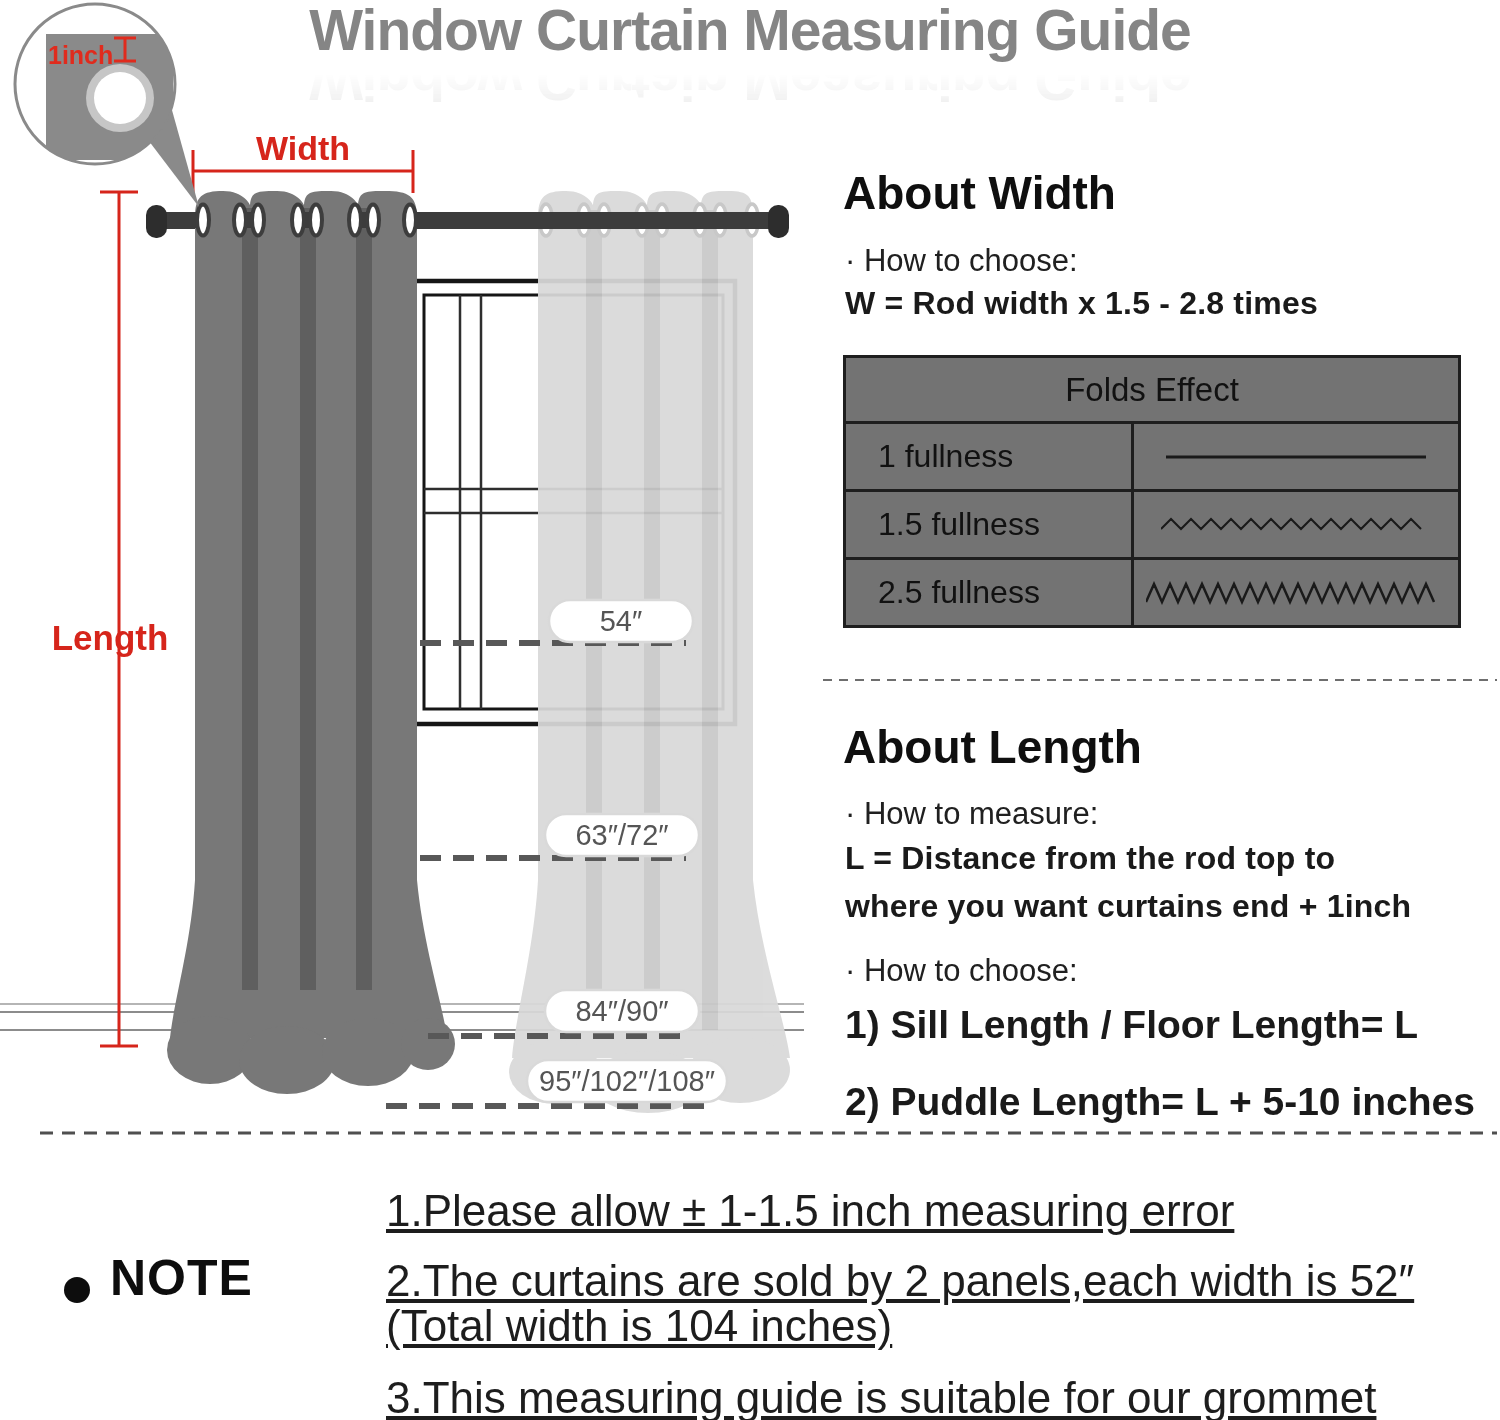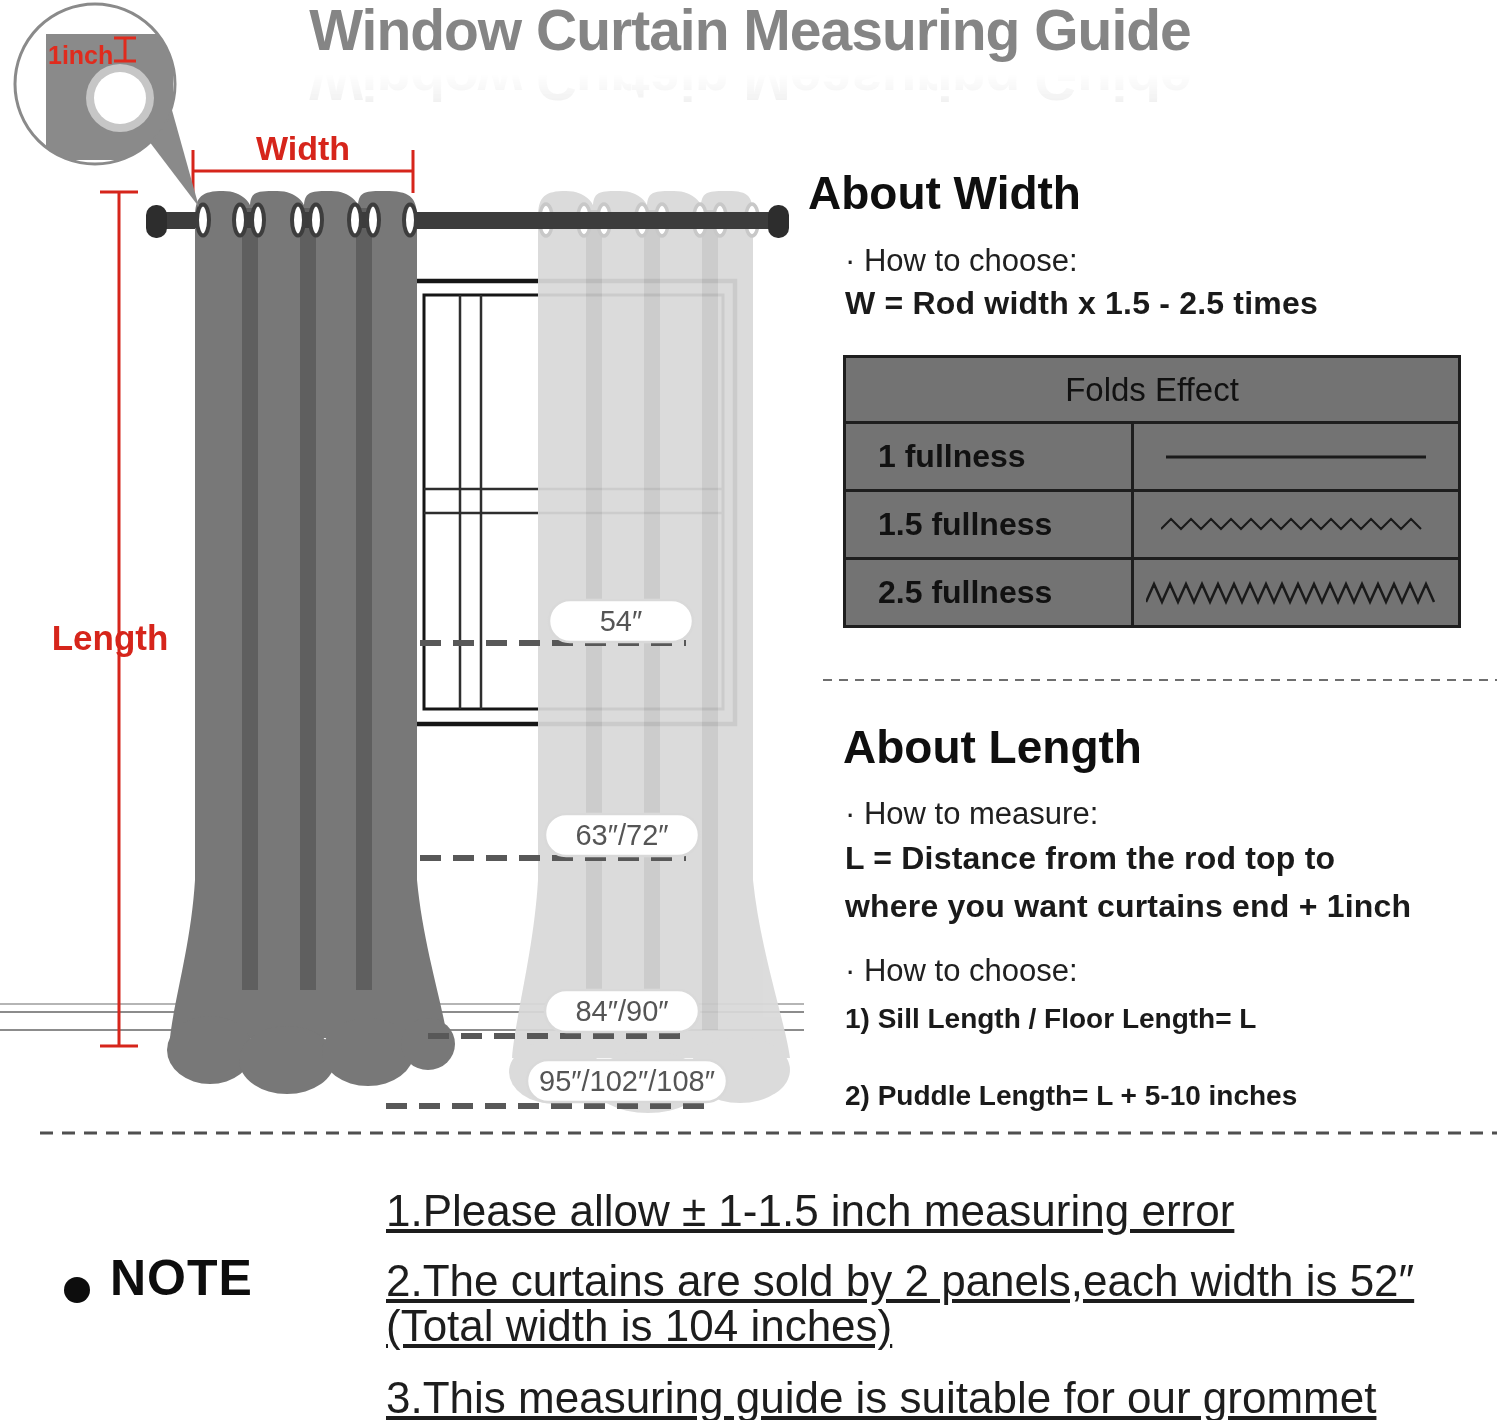--- a/index.html
+++ b/index.html
@@ -18,29 +18,29 @@
     font-size:57px; font-weight:bold; color:#9a9a9a; letter-spacing:-1px;
     transform:scaleY(-1); margin-top:-8px; opacity:.30;
     -webkit-mask-image:linear-gradient(to bottom, rgba(0,0,0,.55) 0%, rgba(0,0,0,0) 60%);
             mask-image:linear-gradient(to bottom, rgba(0,0,0,.55) 0%, rgba(0,0,0,0) 60%);
   }
 
   
   .section-heading { font-size:46px; font-weight:bold; color:#0f0f0f; }
   .bullet-line     { font-size:31px; color:#202020; }
   .formula         { font-size:32px; font-weight:bold; color:#1a1a1a; letter-spacing:.2px; }
-  .option-line     { font-size:28px; font-weight:bold; color:#1a1a1a; }
+  .option-line     { font-size:39px; font-weight:bold; color:#1a1a1a; }
 
   
   .folds-table { left:843px; top:355px; width:612px; border:3px solid #1e1e1e; background:#737373; }
   .ft-header {
     height:63px; border-bottom:3px solid #1e1e1e; display:flex;
     align-items:center; justify-content:center; font-size:33px; color:#111;
   }
-  .ft-row { height:65px; display:flex; border-bottom:3px solid #1e1e1e;font-weight:bold; }
+  .ft-row { height:65px; display:flex; border-bottom:3px solid #1e1e1e; }
   .ft-row:last-child { border-bottom:none; }
   .ft-label {
     width:253px; padding-left:32px; border-right:3px solid #1e1e1e;
     display:flex; align-items:center; font-size:32px; color:#111; flex:none;
   }
   .ft-effect { flex:1; display:flex; align-items:center; justify-content:center; }
 
   
   .note-bullet { left:64px; top:1277px; width:26px; height:26px; border-radius:50%; background:#0d0d0d; }
   .note-heading { left:110px; top:1249px; font-size:50px; font-weight:bold; color:#0d0d0d; letter-spacing:1px; }
@@ -190,23 +190,23 @@
       <rect x="527" y="1060" width="200" height="42" rx="21" fill="#ffffff" stroke="#d9d9d9" stroke-width="2.5"></rect>
       <text x="627" y="1091" text-anchor="middle" font-size="29" fill="#555555">95″/102″/108″</text>
     </g>
   </svg>
 
   <div class="abs title-wrap">
     <div class="title-main">Window Curtain Measuring Guide</div>
     <div class="title-reflection">Window Curtain Measuring Guide</div>
   </div>
 
-  <div class="abs section-heading" style="left:808px; top:166px;">About Width</div>
+  <div class="abs section-heading" style="left:843px; top:166px;">About Width</div>
   <div class="abs bullet-line" style="left:845px; top:243px;">· How to choose:</div>
-  <div class="abs formula" style="left:845px; top:285px;">W = Rod width x 1.5 - 2.5 times</div>
+  <div class="abs formula" style="left:845px; top:285px;">W = Rod width x 1.5 - 2.8 times</div>
 
   <div class="abs folds-table">
     <div class="ft-header">Folds Effect</div>
     <div class="ft-row">
       <div class="ft-label">1 fullness</div>
       <div class="ft-effect">
         <svg width="270" height="20">
           <line x1="5" y1="10" x2="265" y2="10" stroke="#1a1a1a" stroke-width="3"></line>
         </svg>
       </div>

